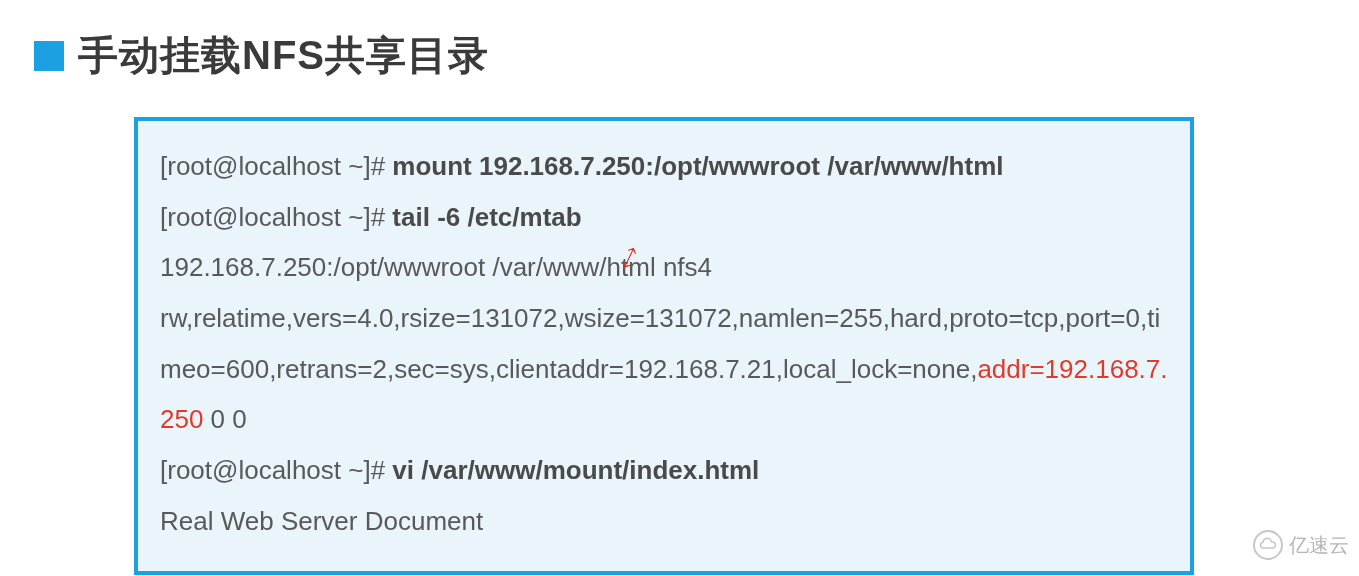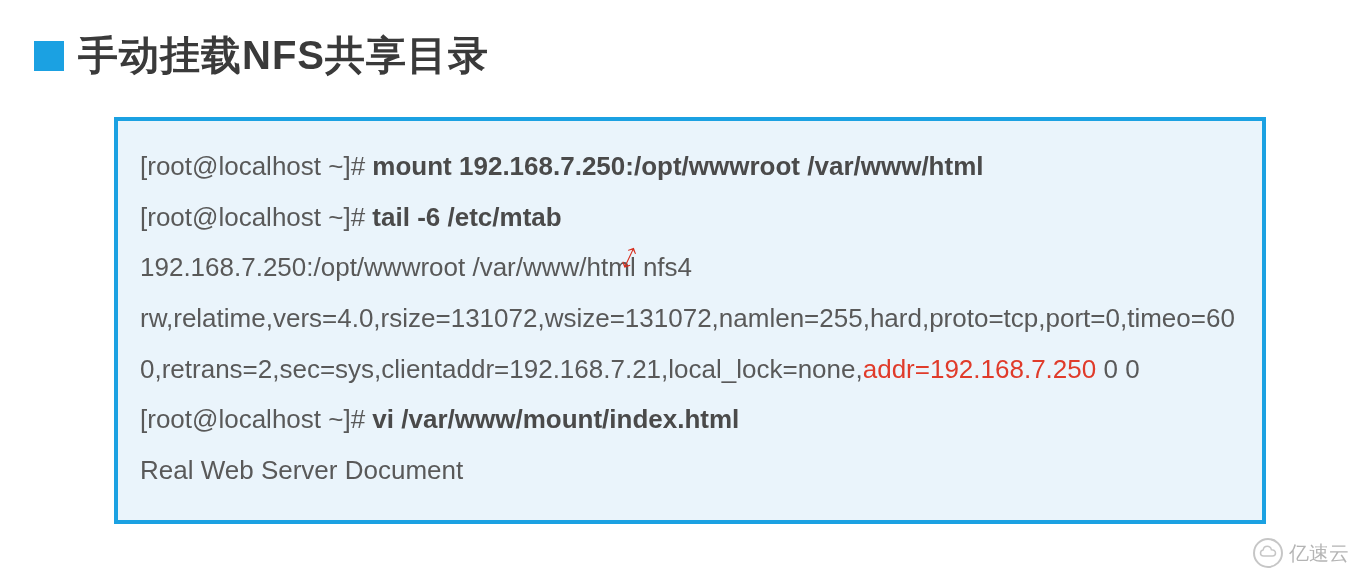--- a/index.html
+++ b/index.html
@@ -27,22 +27,22 @@
     flex-shrink: 0;
   }
   .title-text {
     font-size: 40px;
     font-weight: 700;
     color: #3a3a3a;
     letter-spacing: 1px;
     text-align: center;
   }
   .code-box {
-    margin: 34px 0 0 74px;
-    width: 1152px;
+    margin: 34px 0 0 94px;
+    width: 1060px;
     border: 4px solid #1ba1e2;
     background: #eaf4fb;
     padding: 20px 10px 24px 22px;
     font-family: Arial, "Microsoft YaHei", sans-serif;
     font-size: 26px;
     line-height: 1.95;
     color: #595959;
     word-break: break-all;
     position: relative;
   }
@@ -52,21 +52,21 @@
     position: absolute;
     color: #d62e1e;
     font-size: 22px;
     pointer-events: none;
     user-select: none;
   }
   .annot.a1 { left: 620px; top: 245px; transform: rotate(-20deg); }
   .watermark {
     position: absolute;
     right: 10px;
-    bottom: 8px;
+    bottom: 16px;
     display: flex;
     align-items: center;
     gap: 6px;
     opacity: 0.55;
     color: #777;
     font-size: 20px;
     font-family: "Microsoft YaHei", Arial, sans-serif;
   }
   .wm-icon {
     width: 30px; height: 30px;

